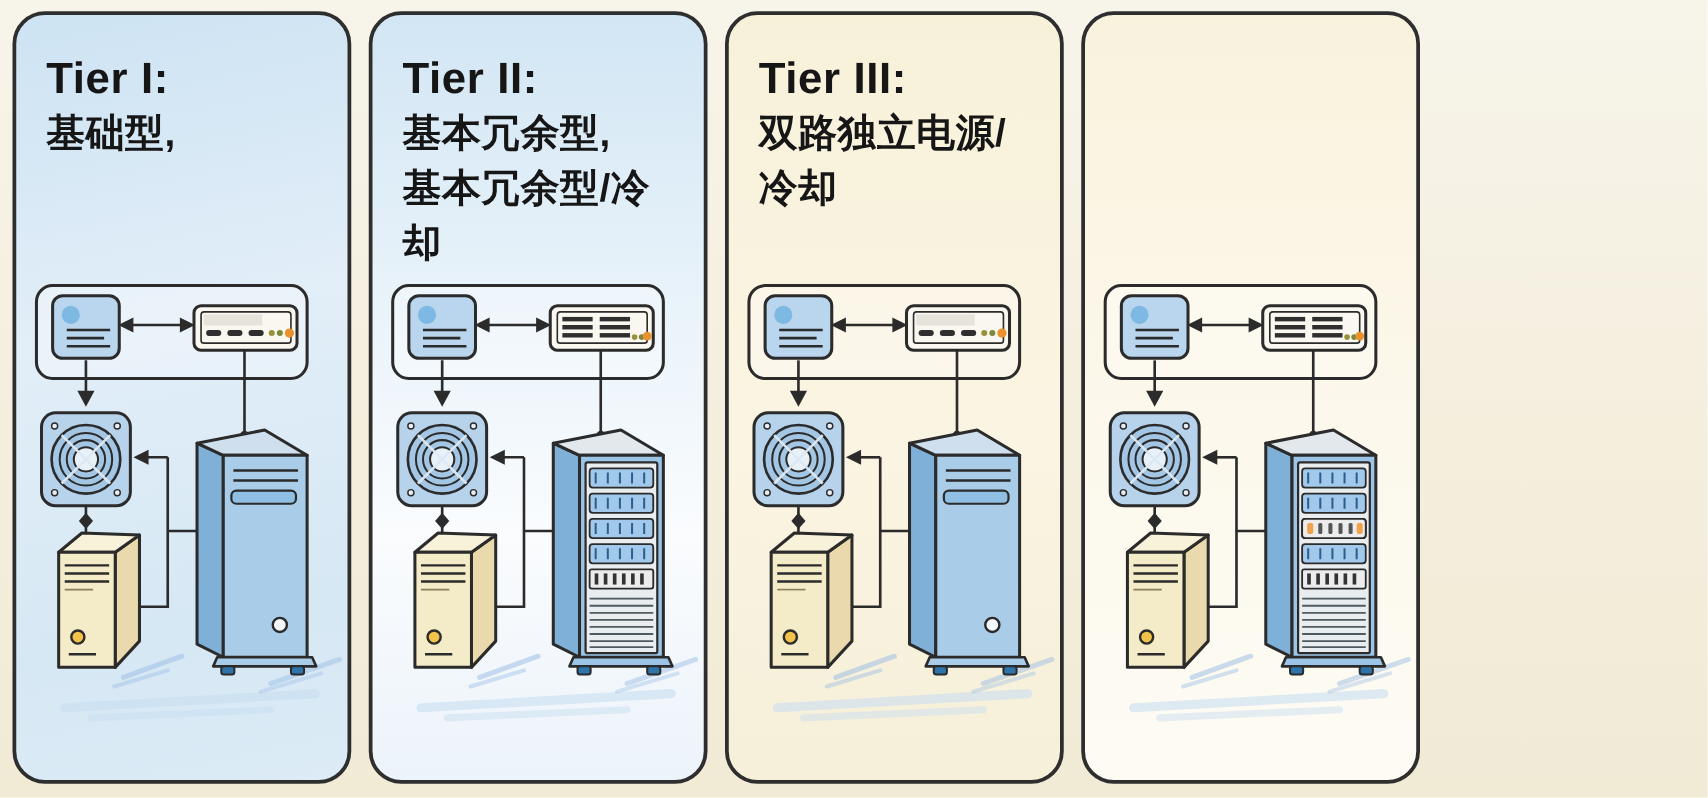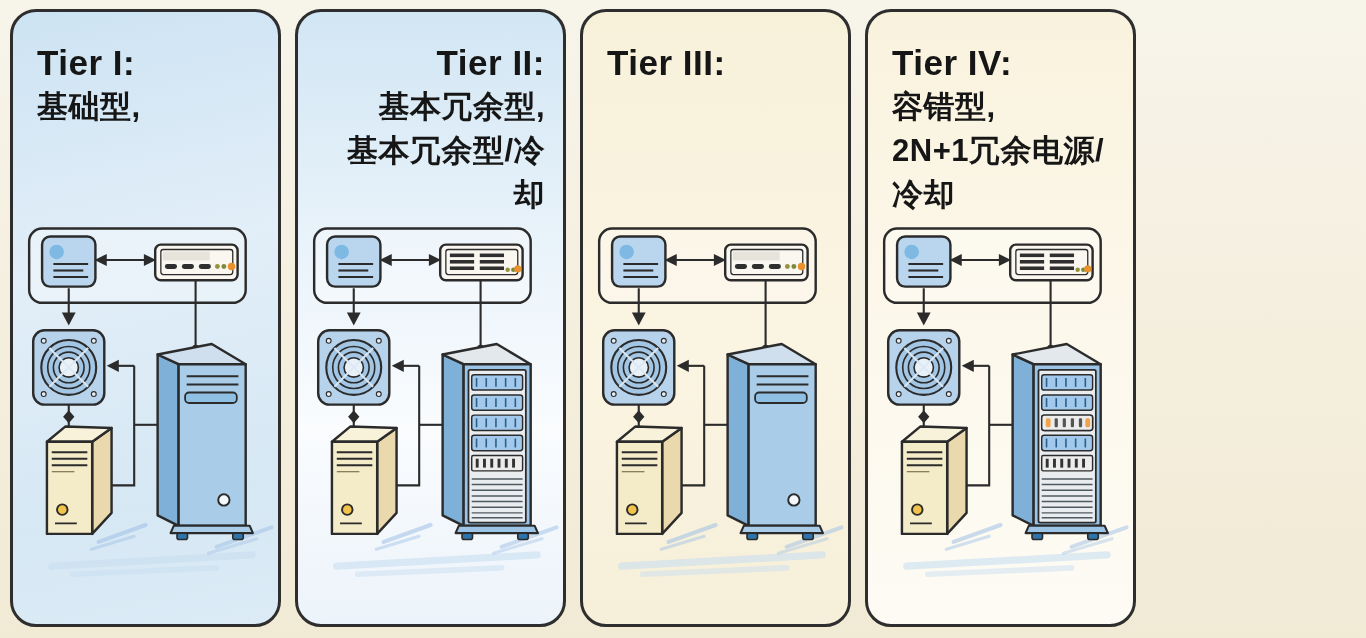--- a/index.html
+++ b/index.html
@@ -13,21 +13,21 @@
     display:flex; gap:14px;
     padding:9px 10px 11px 10px;
   }
   .panel {
     flex:1 1 0; position:relative;
     border:3.5px solid #2e2e2e;
     border-radius:26px;
     overflow:hidden;
   }
   .panel.bg-blue   { background: linear-gradient(168deg, #cde3f3 0%, #e2eef8 40%, #d6e8f4 78%, #dcebf6 100%); }
-  .panel.bg-blue-fade { background: linear-gradient(180deg, #d2e6f4 0%, #e9f3fa 38%, #fafcfe 68%, #ecf3fa 100%); text-align: right; }
+  .panel.bg-blue-fade { background: linear-gradient(180deg, #d2e6f4 0%, #e9f3fa 38%, #fafcfe 68%, #ecf3fa 100%); }
   .panel.bg-cream  { background: linear-gradient(180deg, #f8f1da 0%, #faf4e2 55%, #f6efd9 100%); }
   .panel.bg-cream-fade { background: linear-gradient(180deg, #f9f2dd 0%, #fcf8ec 55%, #fdfbf4 100%); }
   .panel-header { padding:30px 18px 0 24px; position:relative; z-index:2; }
   .tier-title { font-size:35px; font-weight:700; color:#161616; line-height:1.22; letter-spacing:0.5px; }
   .tier-sub   { font-size:31px; font-weight:700; color:#161616; line-height:1.42; letter-spacing:0.5px; }
   svg.diagram {
     position:absolute; left:0; bottom:0;
     width:100%; height:442px; display:block; z-index:1;
   }
   .defs-store { position:absolute; width:0; height:0; overflow:hidden; }
@@ -239,38 +239,34 @@
       <use href="#pdu-multi"></use>
       <use href="#cooling-fan"></use>
       <use href="#ups-tower"></use>
       <use href="#rack-server"></use>
     </svg>
   </section>
 
   <section class="panel bg-cream">
     <div class="panel-header">
       <div class="tier-title">Tier III:</div>
+      <div class="tier-sub">双路独立电源/冷却</div>
     </div>
     <svg class="diagram" viewBox="0 0 328 440">
       <use href="#floor-wash"></use>
       <use href="#wires"></use>
       <use href="#control-unit"></use>
       <use href="#pdu-basic"></use>
       <use href="#cooling-fan"></use>
       <use href="#ups-tower"></use>
       <use href="#server-plain"></use>
     </svg>
   </section>
 
   <section class="panel bg-cream-fade">
-    <div class="panel-header">
-      <div class="tier-title">Tier IV:</div>
-      <div class="tier-sub">容错型,</div>
-      <div class="tier-sub">2N+1冗余电源/冷却</div>
-    </div>
     <svg class="diagram" viewBox="0 0 328 440">
       <use href="#floor-wash"></use>
       <use href="#wires"></use>
       <use href="#control-unit"></use>
       <use href="#pdu-multi"></use>
       <use href="#cooling-fan"></use>
       <use href="#ups-tower"></use>
       <use href="#rack-server"></use>
       <use href="#rack-accent"></use>
     </svg>

